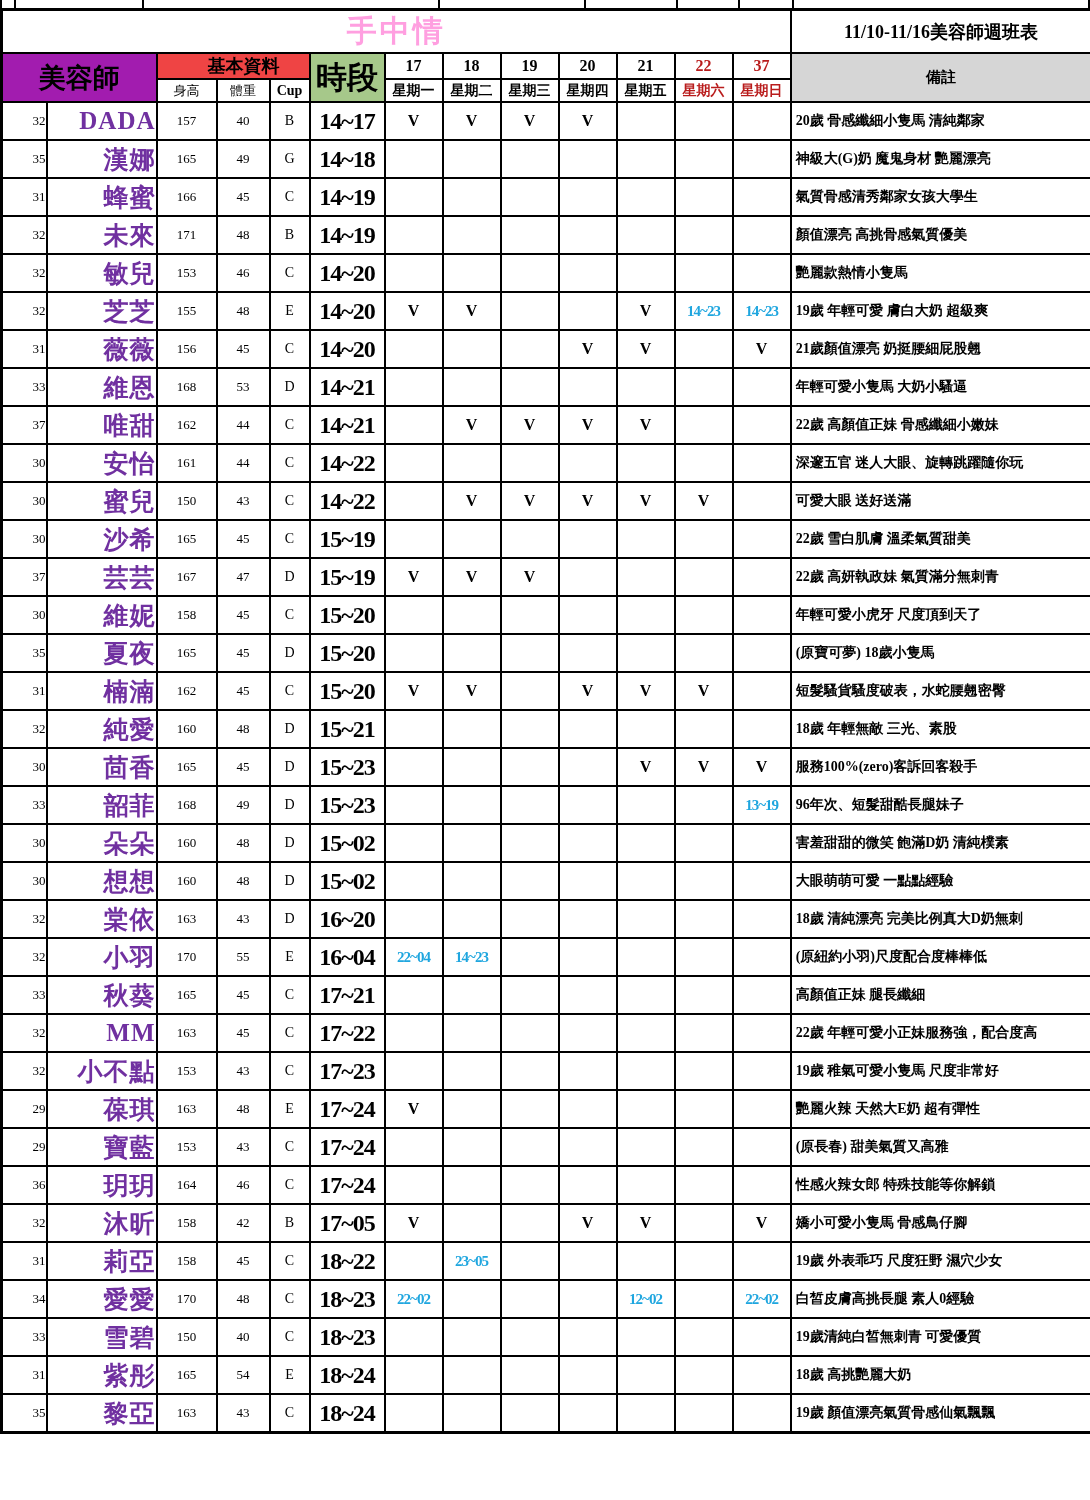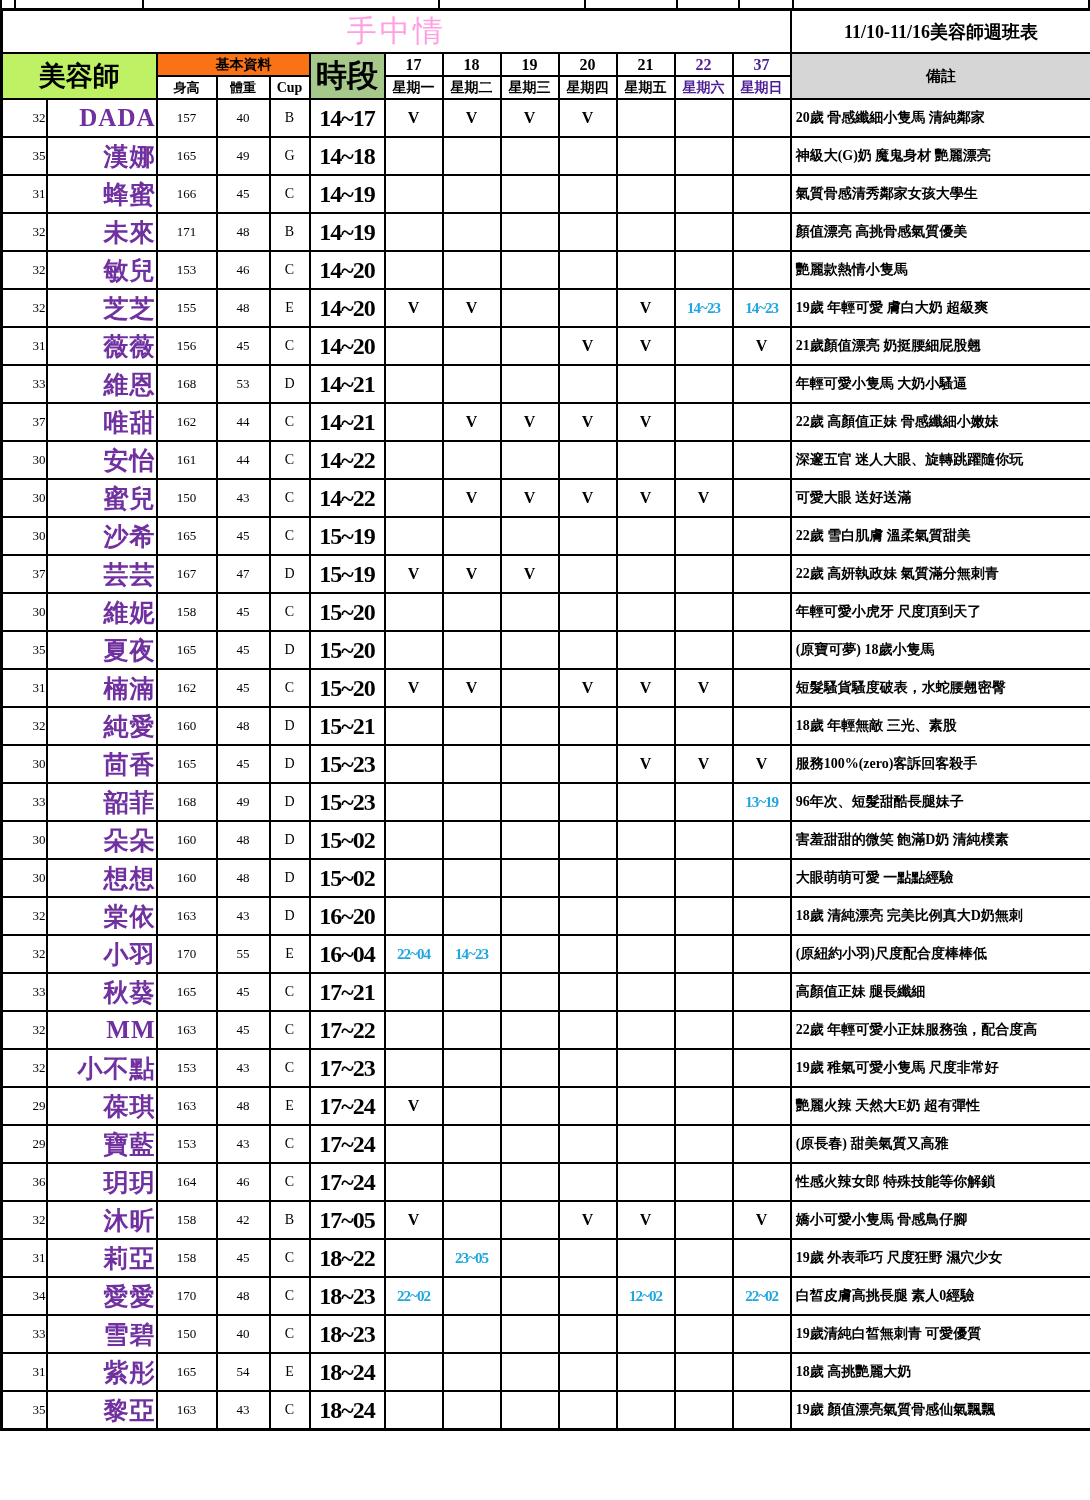--- a/index.html
+++ b/index.html
@@ -5,32 +5,32 @@
   html,body{margin:0;padding:0;background:#fff;}
   .page{position:relative;width:1090px;height:1500px;background:#fff;overflow:hidden;
         font-family:"Liberation Sans",sans-serif;}
   .sliver{position:absolute;top:0;left:0;width:1086px;height:8px;
           border-left:2px solid #000;border-right:2px solid #000;}
   .sliver i{position:absolute;top:0;width:2px;height:8px;background:#000;}
   table.sched{position:absolute;top:8px;left:0;width:1090px;table-layout:fixed;
               border-collapse:collapse;border:3px solid #000;background:#fff;}
   td,th{border:2px solid #000;padding:0;text-align:center;vertical-align:middle;overflow:hidden;}
   .title-row td{height:34px;}
-  .title-left{font-size:30px;font-weight:normal;color:#FF9FE0;letter-spacing:3px;}
+  .title-left{font-size:30px;font-weight:bold;color:#FF9FE0;letter-spacing:3px;}
   .title-right{font-size:18px;font-weight:bold;font-family:"Liberation Serif",serif;}
   .head-r1 th{height:21px;}
   .head-r2 th{height:21px;}
-  .h-staff{background:#bef264;font-size:27px;font-weight:bold;color:#000;}
-  .h-basic{background:#f97316;font-size:14px;font-weight:bold;padding-left:21px;}
+  .h-staff{background:#a21caf;font-size:27px;font-weight:bold;color:#000;}
+  .h-basic{background:#ef4444;font-size:18px;font-weight:bold;padding-left:21px;}
   .h-time{background:#A6C88A;font-size:31px;font-weight:bold;}
-  .h-sub{font-size:13px;font-weight:bold;margin-top:8px;}
+  .h-sub{font-size:13px;font-weight:normal;margin-top:8px;}
   .h-cup{font-family:"Liberation Serif",serif;font-size:14px;font-weight:bold;margin-left:28px;}
   .h-date{font-family:"Liberation Serif",serif;font-size:16px;font-weight:bold;}
   .h-week{font-size:14px;font-weight:bold;border-radius:11px;}
-  .red{color:#4c1d95;}
+  .red{color:#b91c1c;}
   .h-remark{background:#D6D6D6;font-size:15px;font-weight:bold;}
   tbody td{height:36px;}
   .c-age{font-family:"Liberation Serif",serif;font-size:13px;text-align:right;}
   .c-name{color:#7030A0;font-weight:bold;font-size:25px;font-family:"Liberation Serif",serif;
           letter-spacing:1px;white-space:nowrap;text-align:right;}
   .c-num{font-family:"Liberation Serif",serif;font-size:13px;}
   .c-cup{font-family:"Liberation Serif",serif;font-size:14px;}
   .c-time{font-family:"Liberation Serif",serif;font-size:24px;font-weight:bold;letter-spacing:-1px;border-radius:18px;}
   .c-day{font-family:"Liberation Serif",serif;font-size:16px;font-weight:bold;}
   .c-day.special{color:#1FA6DF;font-size:15px;letter-spacing:-1px;}

